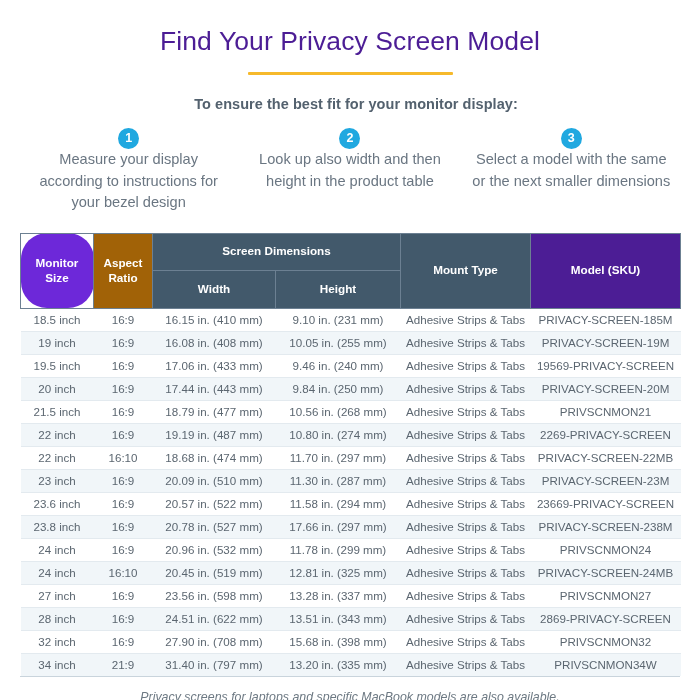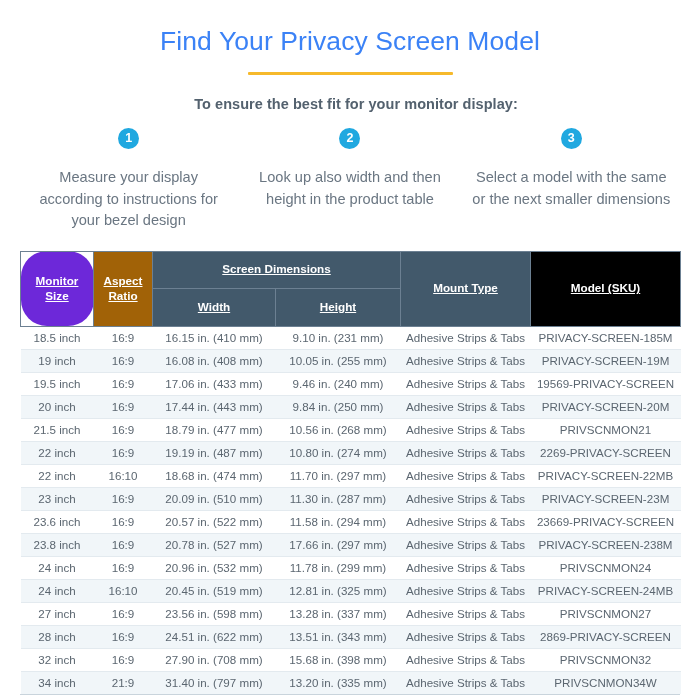--- a/index.html
+++ b/index.html
@@ -18,21 +18,21 @@
     width: 700px;
     height: 700px;
     box-sizing: border-box;
   }
 
   
   .title {
     text-align: center;
     font-size: 26.5px;
     font-weight: 400;
-    color: #3b82f6;
+    color: #4c1d95;
     letter-spacing: 0.1px;
     padding-top: 26px;
     line-height: 1.2;
   }
   .title-rule {
     width: 205px;
     height: 3.5px;
     background: #f6b92b;
     margin: 14px auto 0 auto;
     border-radius: 1px;
@@ -65,21 +65,21 @@
     border-radius: 50%;
     background: #20a8e0;
     color: #ffffff;
     font-size: 12.5px;
     font-weight: bold;
     line-height: 21px;
     display: inline-block;
     text-align: center;
   }
   .step-text {
-    margin-top: 18px;
+    margin-top: 0;
     font-size: 14.6px;
     color: #6a7682;
     line-height: 1.47;
     font-weight: 400;
     padding: 0 10px;
   }
 
   
   .table-wrap {
     margin: 19px 20px 0 20px;
@@ -91,21 +91,20 @@
   }
   table.spec thead th {
     background: #42596b;
     color: #ffffff;
     font-size: 11.7px;
     font-weight: bold;
     text-align: center;
     border: 1px solid #6c8092;
     padding: 3px 2px;
     line-height: 1.22;
-    text-decoration: underline;
   }
   thead tr.r1 th { height: 30px; }
   thead tr.r2 th { height: 31px; }
   thead th.span-head { border-bottom: 1px solid #6c8092; }
 
   table.spec tbody td {
     font-size: 11.6px;
     color: #5b6670;
     text-align: center;
     padding: 0;
@@ -183,21 +182,21 @@
         <col class="c-height">
           <col class="c-mount">
           <col class="c-model">
       </colgroup>
       <thead>
         <tr class="r1">
           <th rowspan="2" style="background: #6d28d9; border-radius: 26px;">Monitor Size</th>
           <th rowspan="2" style="background: #a16207;">Aspect Ratio</th>
           <th colspan="2" class="span-head" style="background: rgb(66, 89, 107);">Screen Dimensions</th>
           <th rowspan="2" style="background: rgb(66, 89, 107);">Mount Type</th>
-          <th rowspan="2" style="background: #000000; margin-top: 40px;">Model (SKU)</th>
+          <th rowspan="2" style="background: #4c1d95; margin-top: 40px;">Model (SKU)</th>
         </tr>
         <tr class="r2">
           <th style="background: rgb(66, 89, 107);">Width</th>
           <th style="background: rgb(66, 89, 107);">Height</th>
         </tr>
       </thead>
       <tbody id="table-body">
           <tr>
             <td>18.5 inch</td>
             <td>16:9</td>

